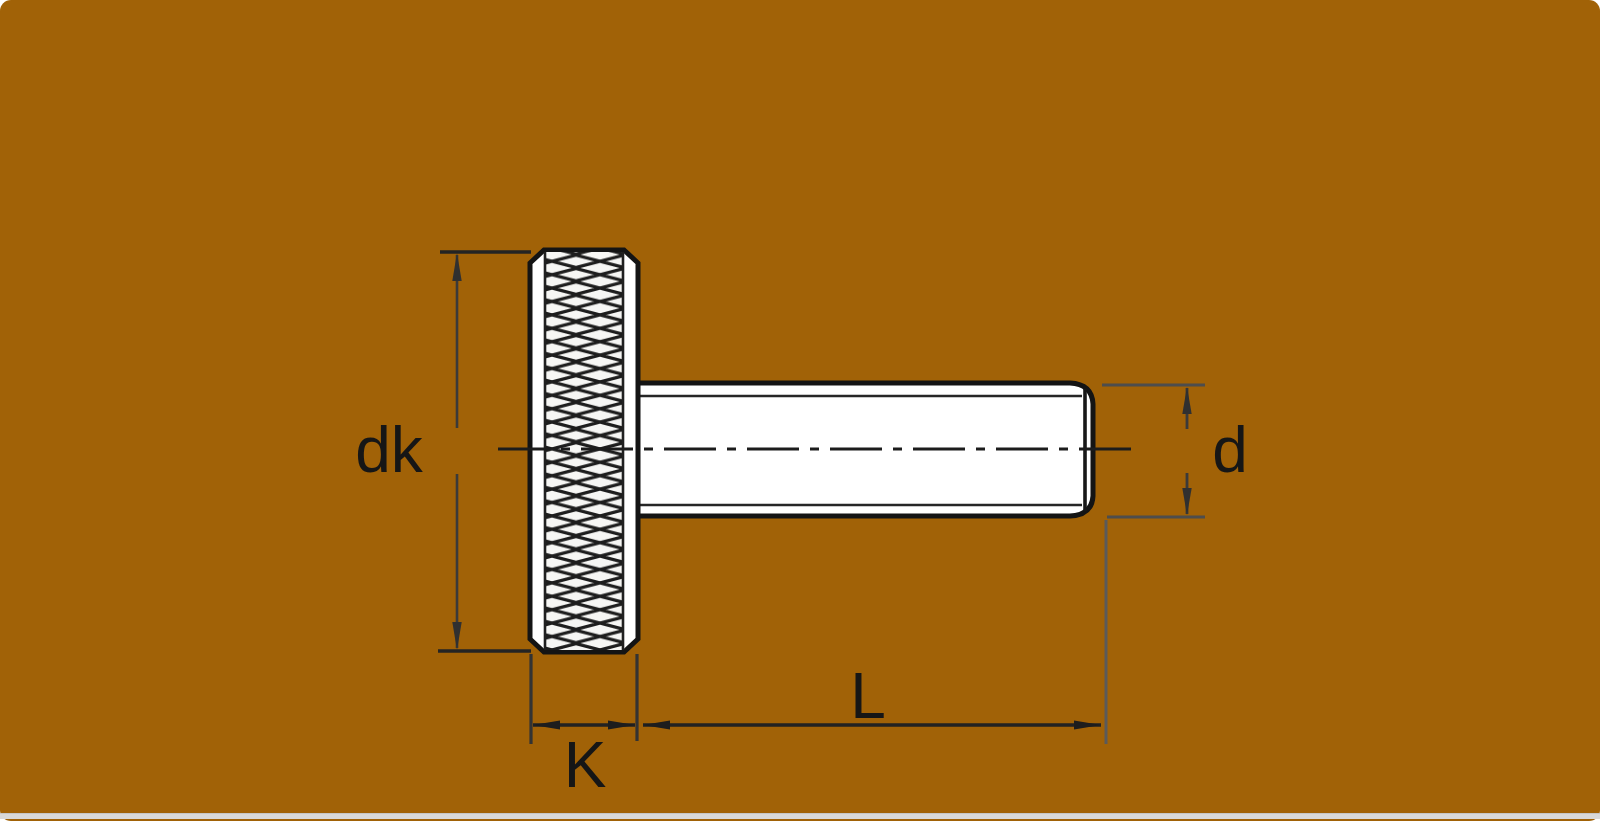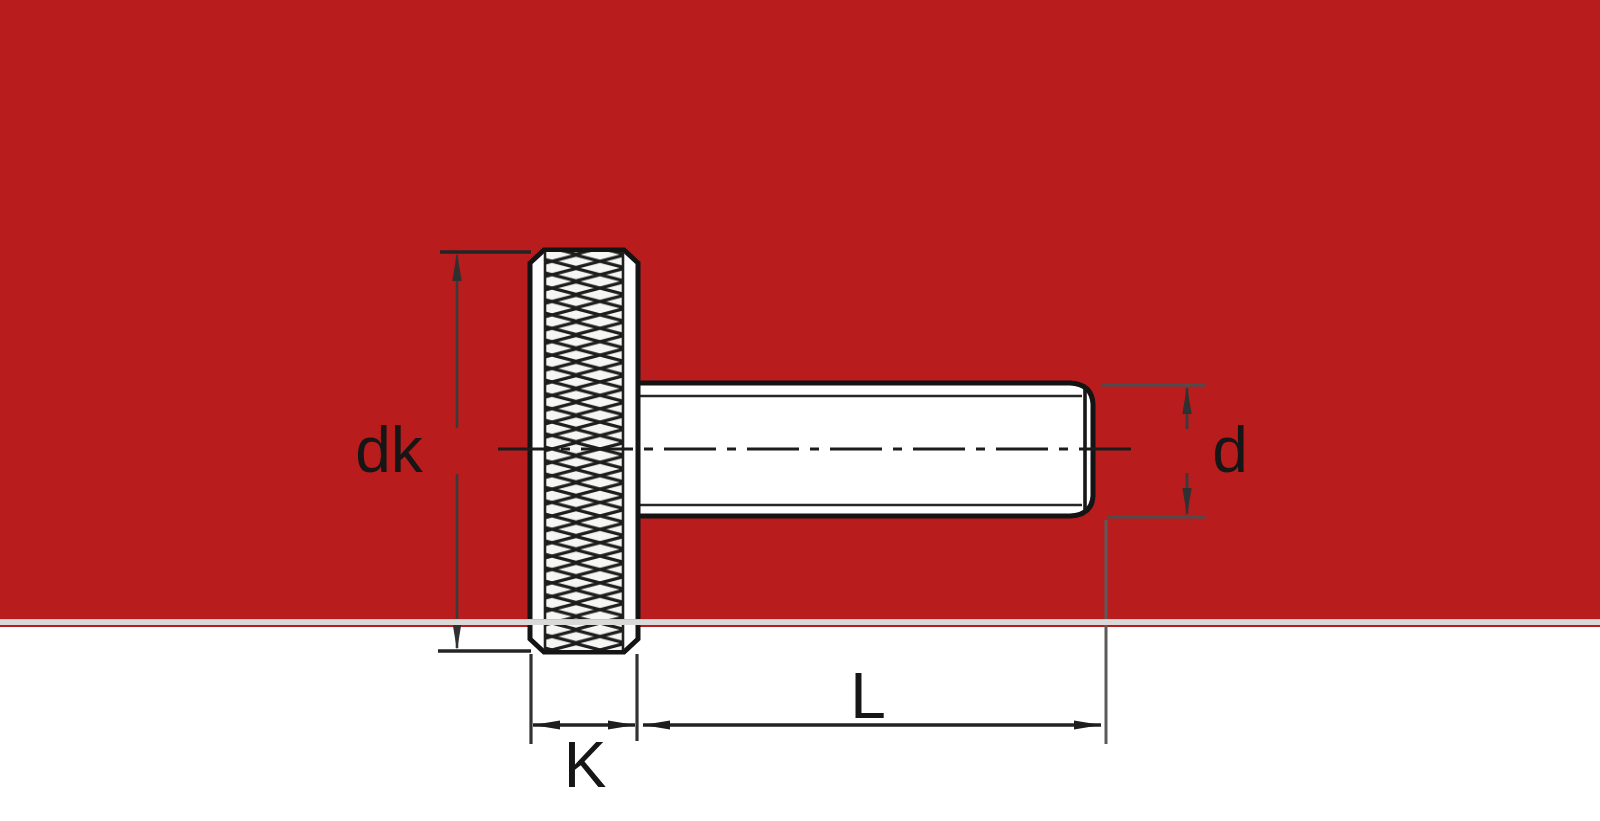--- a/index.html
+++ b/index.html
@@ -7,22 +7,23 @@
     padding: 0;
     width: 1600px;
     height: 821px;
     background: #ffffff;
     overflow: hidden;
     font-family: "Liberation Sans", sans-serif;
   }
   .stage {
     position: relative;
     width: 1600px;
-    height: 627px;
-    background: #b91c1c;
+    height: 821px;
+    background: #a16207;
+    border-radius: 11px;
   }
   svg { display: block; position: absolute; top: 0; left: 0; }
   .dim-label {
     font-family: "Liberation Sans", sans-serif;
     font-size: 64px;
     fill: #161616;
   }
   .bottom-edge {
     position: absolute;
     left: 0;

